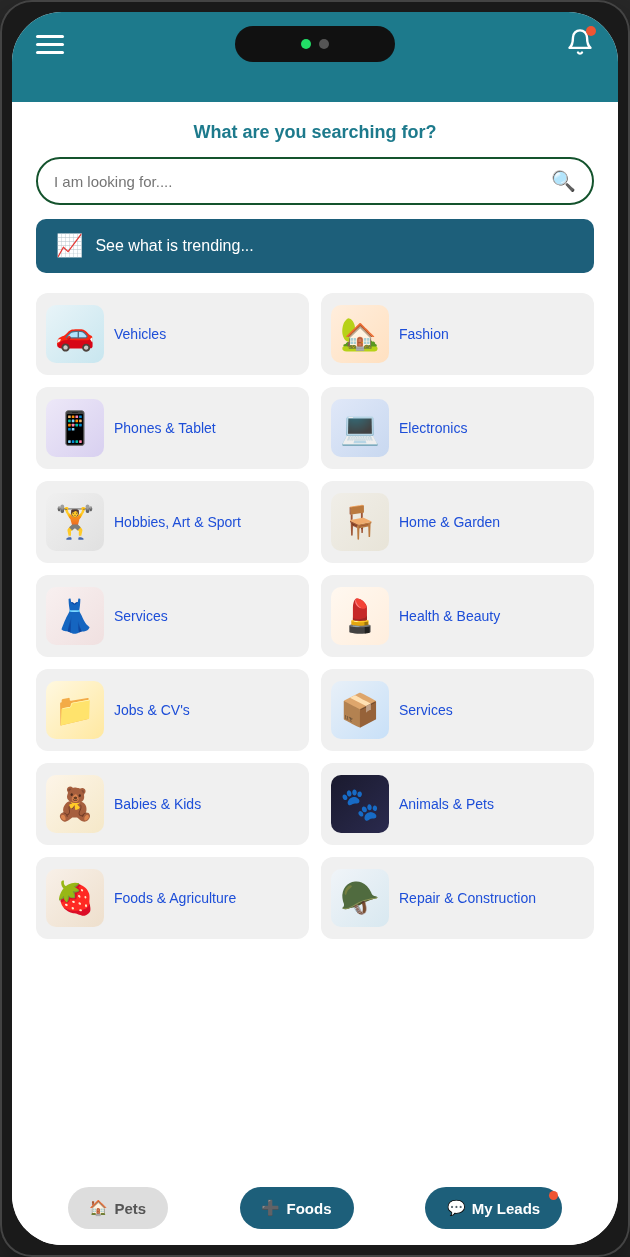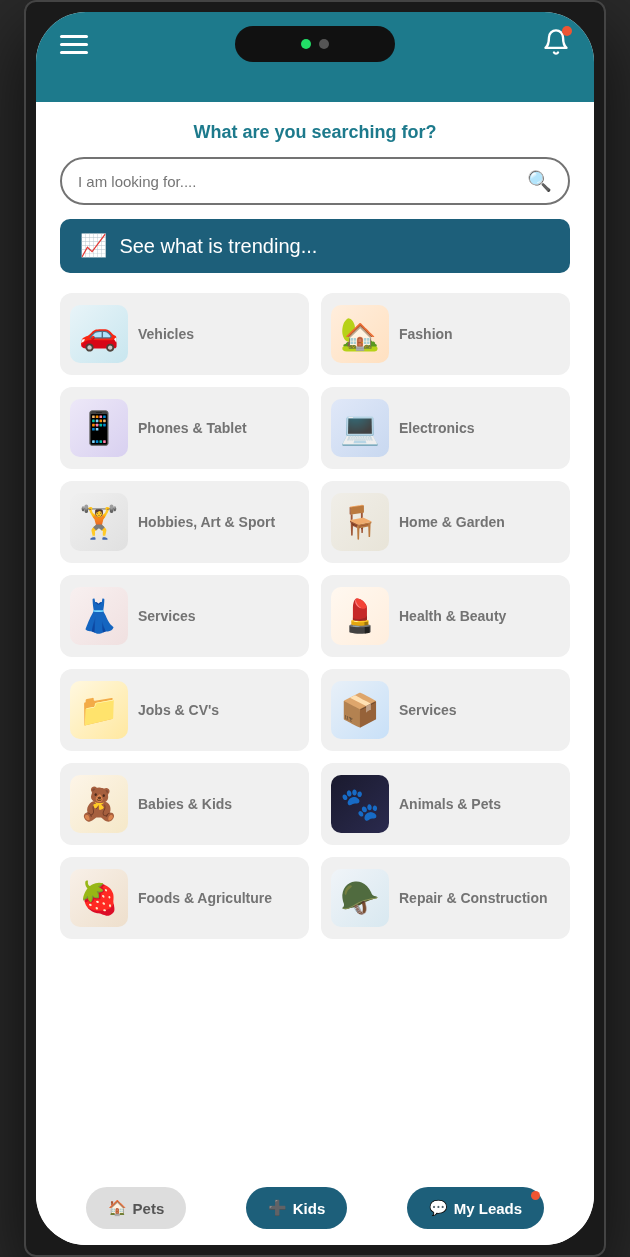--- a/index.html
+++ b/index.html
@@ -5,24 +5,24 @@
     * { margin: 0; padding: 0; box-sizing: border-box; }
     body {
       background: #2a2a2a;
       display: flex;
       justify-content: center;
       align-items: center;
       min-height: 100vh;
       font-family: -apple-system, BlinkMacSystemFont, 'Segoe UI', sans-serif;
     }
     .phone-shell {
-      width: 582px;
+      width: 630px;
       height: 1257px;
       background: #1a1a1a;
-      border-radius: 12px;
+      border-radius: 32px;
       position: relative;
       box-shadow: 0 30px 80px rgba(0,0,0,0.7), inset 0 0 0 2px #444;
       overflow: hidden;
     }
     .phone-inner {
       position: absolute;
       top: 12px; left: 12px; right: 12px; bottom: 12px;
       background: #fff;
       border-radius: 50px;
       overflow: hidden;
@@ -86,21 +86,21 @@
     .search-title {
       text-align: center;
       color: #1d7a8c;
       font-size: 18px;
       font-weight: 600;
       padding: 20px 0 14px;
     }
     .search-bar {
       display: flex;
       align-items: center;
-      border: 2px solid #737373;
+      border: 2px solid #14532d;
       border-radius: 30px;
       padding: 10px 16px;
       margin: 0 4px 14px;
       background: #fff;
     }
     .search-bar input {
       flex: 1;
       border: none;
       outline: none;
       font-size: 15px;
@@ -119,21 +119,21 @@
       align-items: center;
       gap: 12px;
       cursor: pointer;
     }
     .trending-icon {
       color: white;
       font-size: 22px;
     }
     .trending-text {
       color: white;
-      font-size: 20px;
+      font-size: 16px;
       font-weight: 500;
     }
     
     .cat-grid {
       display: grid;
       grid-template-columns: 1fr 1fr;
       gap: 12px;
       padding: 0 4px;
     }
     .cat-item {
@@ -153,22 +153,22 @@
       background: #fff;
       display: flex;
       align-items: center;
       justify-content: center;
       font-size: 32px;
       flex-shrink: 0;
       overflow: hidden;
     }
     .cat-label {
       font-size: 14px;
-      font-weight: 700;
-      color: #737373;
+      font-weight: 400;
+      color: #1d4ed8;
       line-height: 1.3;
     }
     
     .bottom-nav {
       position: absolute;
       bottom: 16px;
       left: 0; right: 0;
       display: flex;
       justify-content: space-around;
       align-items: center;
@@ -319,21 +319,21 @@
 
     </div>
 
     <div class="bottom-nav">
       <div class="nav-btn home">
         <span>🏠</span>
         <span>Pets</span>
       </div>
       <div class="nav-btn sell">
         <span>➕</span>
-        <span>Kids</span>
+        <span>Foods</span>
       </div>
       <div class="nav-btn leads">
         <span>💬</span>
         <span>My Leads</span>
         <div class="leads-dot"></div>
       </div>
     </div>
 
   </div>
 </div>

